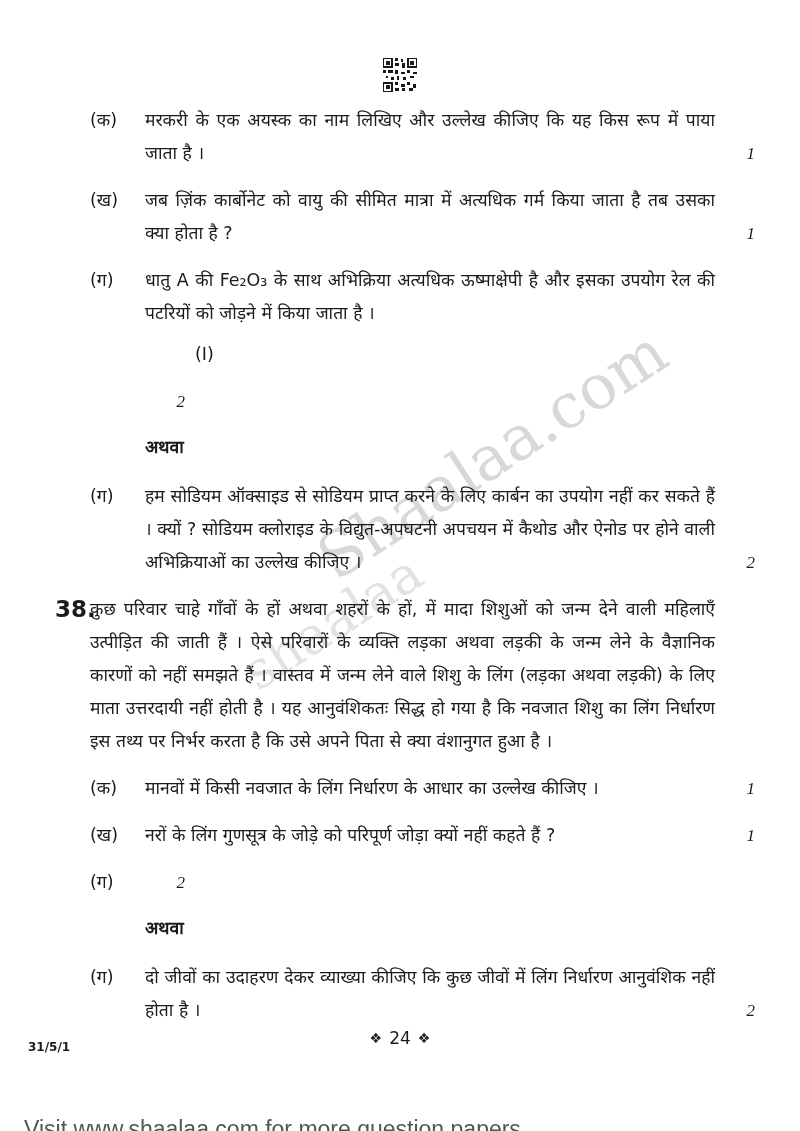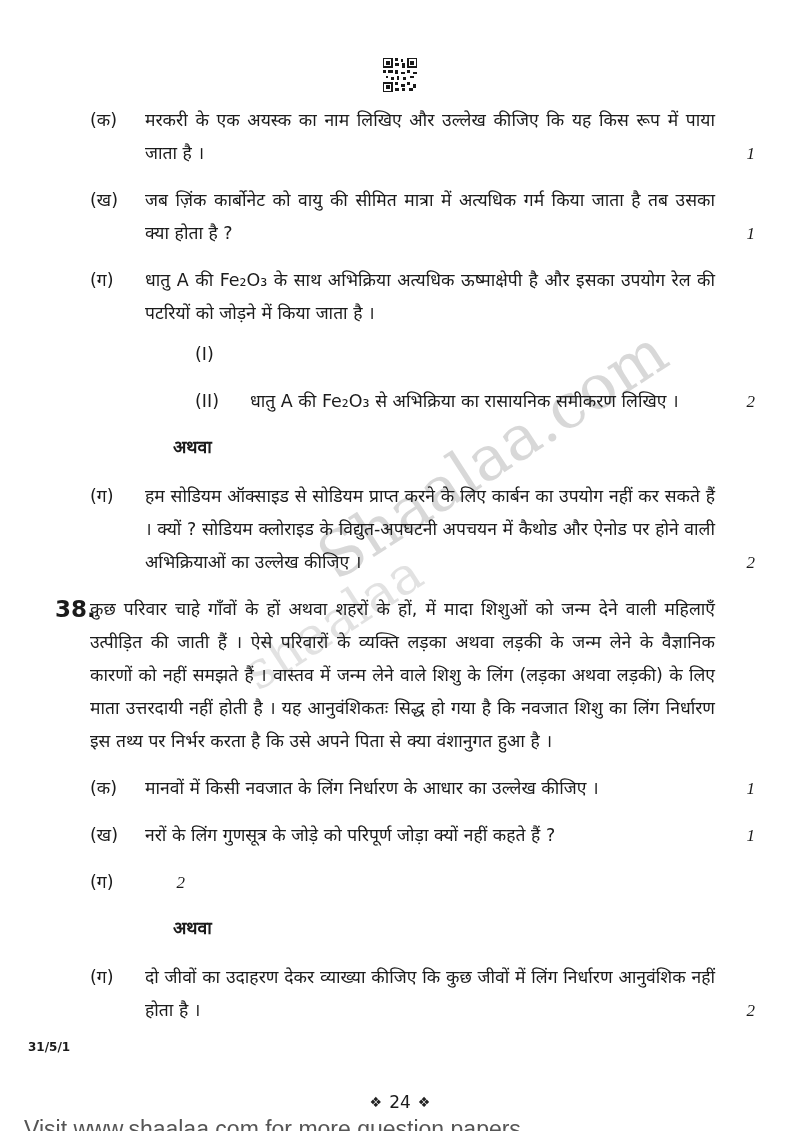--- a/index.html
+++ b/index.html
@@ -24,26 +24,26 @@
   .col-label { width:55px;  font-size:17.5px; line-height:33px; }
   .col-text  { width:570px; font-size:17.5px; line-height:33px; text-align:justify; }
   .col-marks {
     width:40px; text-align:right; align-self:flex-end;
     font-family:"Liberation Serif","DejaVu Serif",serif; font-style:italic;
     font-size:17px; line-height:33px;
   }
   .subrow { display:flex; margin-left:50px; }
   .sub-label { width:55px; font-size:17.5px; line-height:33px; }
   .sub-text  { flex:1; font-size:17.5px; line-height:33px; text-align:justify; }
-  .or-row { margin:6px 0 18px 118px; font-weight:bold; font-size:17.5px; line-height:30px; }
+  .or-row { margin:6px 0 18px 90px; font-weight:bold; font-size:17.5px; line-height:30px; }
   .footer-code {
     position:absolute; left:28px; top:1040px; font-size:12px; font-weight:600; z-index:2;text-align:center;
   }
   .footer-page {
-    position:absolute; left:0; top:1092px; width:100%; text-align:center;
+    position:absolute; left:0; top:1028px; width:100%; text-align:center;
     font-size:17px; z-index:2;
   }
   .footer-page .orn { font-size:14px; vertical-align:1px; padding:0 7px; color:#222; }
   .banner {
     position:absolute; left:24px; top:1088px; font-size:23px; color:#555;
     font-family:"Liberation Sans","DejaVu Sans",sans-serif; z-index:2;margin-top:28px;
   }
 </style>
 </head>
 <body>
@@ -93,26 +93,20 @@
         <div class="subrow">
           <div class="sub-label">(I)</div>
         </div>
       </div>
       <div class="col-marks"></div>
     </div>
 
     <div class="row">
       <div class="col-num"></div>
       <div class="col-label"></div>
-      <div class="col-text">
-        <div class="subrow">
-          <div class="sub-label">(II)</div>
-          <div class="sub-text">धातु A की Fe₂O₃ से अभिक्रिया का रासायनिक समीकरण लिखिए ।</div>
-        </div>
-      </div>
       <div class="col-marks">2</div>
     </div>
 
     <div class="or-row">अथवा</div>
 
     <div class="row">
       <div class="col-num"></div>
       <div class="col-label">(ग)</div>
       <div class="col-text">हम सोडियम ऑक्साइड से सोडियम प्राप्त करने के लिए कार्बन का उपयोग नहीं कर सकते हैं । क्यों ? सोडियम क्लोराइड के विद्युत-अपघटनी अपचयन में कैथोड और ऐनोड पर होने वाली अभिक्रियाओं का उल्लेख कीजिए ।</div>
       <div class="col-marks">2</div>

